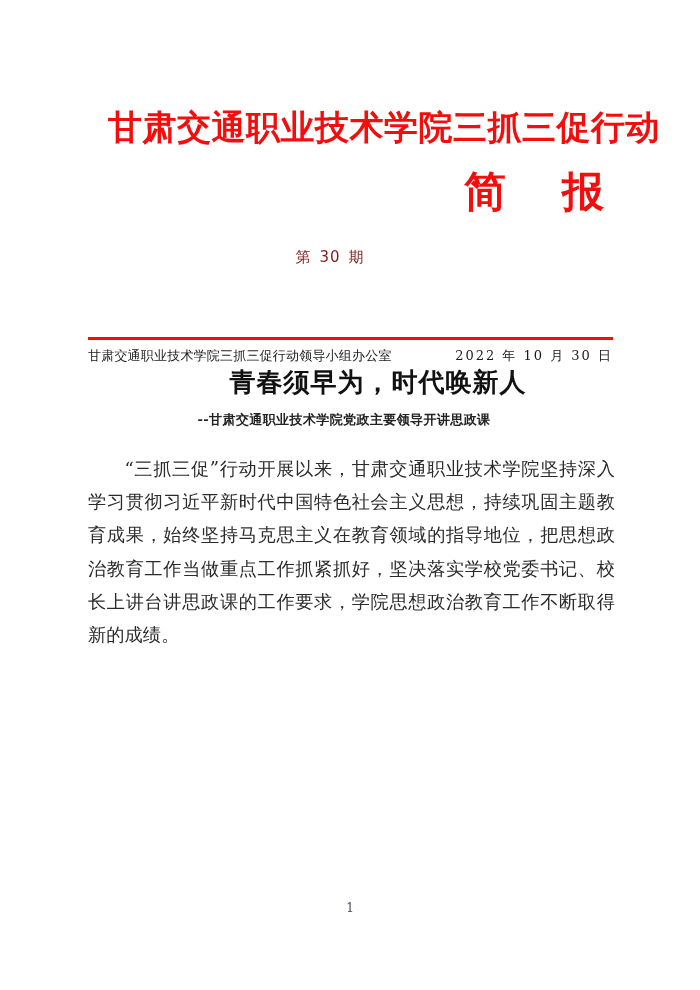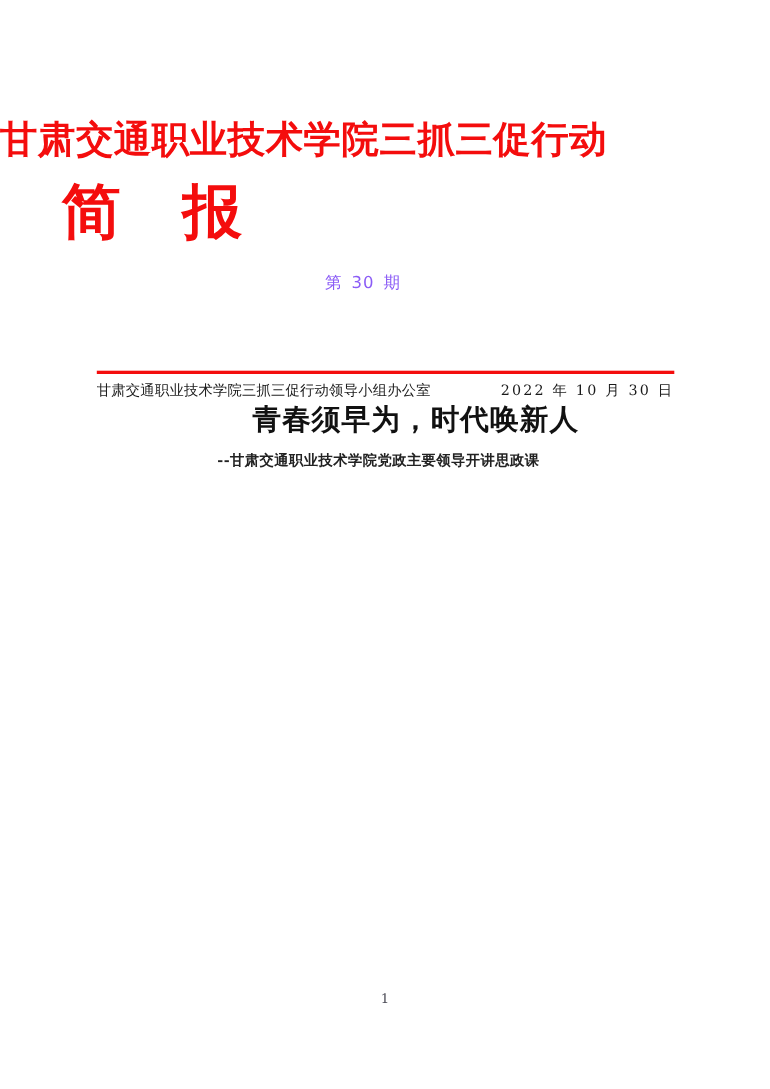--- a/index.html
+++ b/index.html
@@ -23,54 +23,54 @@
     height: 990px;
     background: #ffffff;
   }
 
   
   .masthead {
     position: absolute;
     left: 0;
     top: 104px;
     width: 660px;
-    text-align: left;
+    text-align: right;
   }
   .masthead-title {
     font-family: "DejaVu Serif", "Liberation Serif", serif;
     font-weight: 700;
     font-size: 34px;
     line-height: 46px;
     color: #f40d0d;
     letter-spacing: 0.5px;
     white-space: nowrap;
   }
   .masthead-sub {
     margin-top: 14px;
     font-family: "DejaVu Serif", "Liberation Serif", serif;
     font-weight: 700;
-    font-size: 54px;
+    font-size: 42px;
     line-height: 56px;
     color: #f40d0d;
     letter-spacing: 56px;
     text-indent: 56px;
     white-space: nowrap;
   }
 
   
   .issue-line {
     position: absolute;
     left: 0;
     top: 246px;
     width: 660px;
     text-align: center;
     font-family: "DejaVu Sans", "Liberation Sans", sans-serif;
     font-size: 15px;
     line-height: 22px;
-    color: #8b5cf6;
+    color: #7f1d1d;
     letter-spacing: 1px;
     white-space: nowrap;
   }
   .issue-line .num {
     padding: 0 8px;
   }
 
   
   .issuer-row {
     position: absolute;
@@ -180,17 +180,18 @@
     <span class="issue-date">2022 年 10 月 30 日</span>
   </div>
 
   <div class="red-rule"></div>
 
   <div class="article-title">青春须早为，时代唤新人</div>
 
   <div class="article-subtitle">--甘肃交通职业技术学院党政主要领导开讲思政课</div>
 
   <div class="body-copy">
+    <p class="para">“三抓三促”行动开展以来，甘肃交通职业技术学院坚持深入学习贯彻习近平新时代中国特色社会主义思想，持续巩固主题教育成果，始终坚持马克思主义在教育领域的指导地位，把思想政治教育工作当做重点工作抓紧抓好，坚决落实学校党委书记、校长上讲台讲思政课的工作要求，学院思想政治教育工作不断取得新的成绩。</p>
   </div>
 
   <div class="page-number">1</div>
 
 </div>
 
 </body></html>

